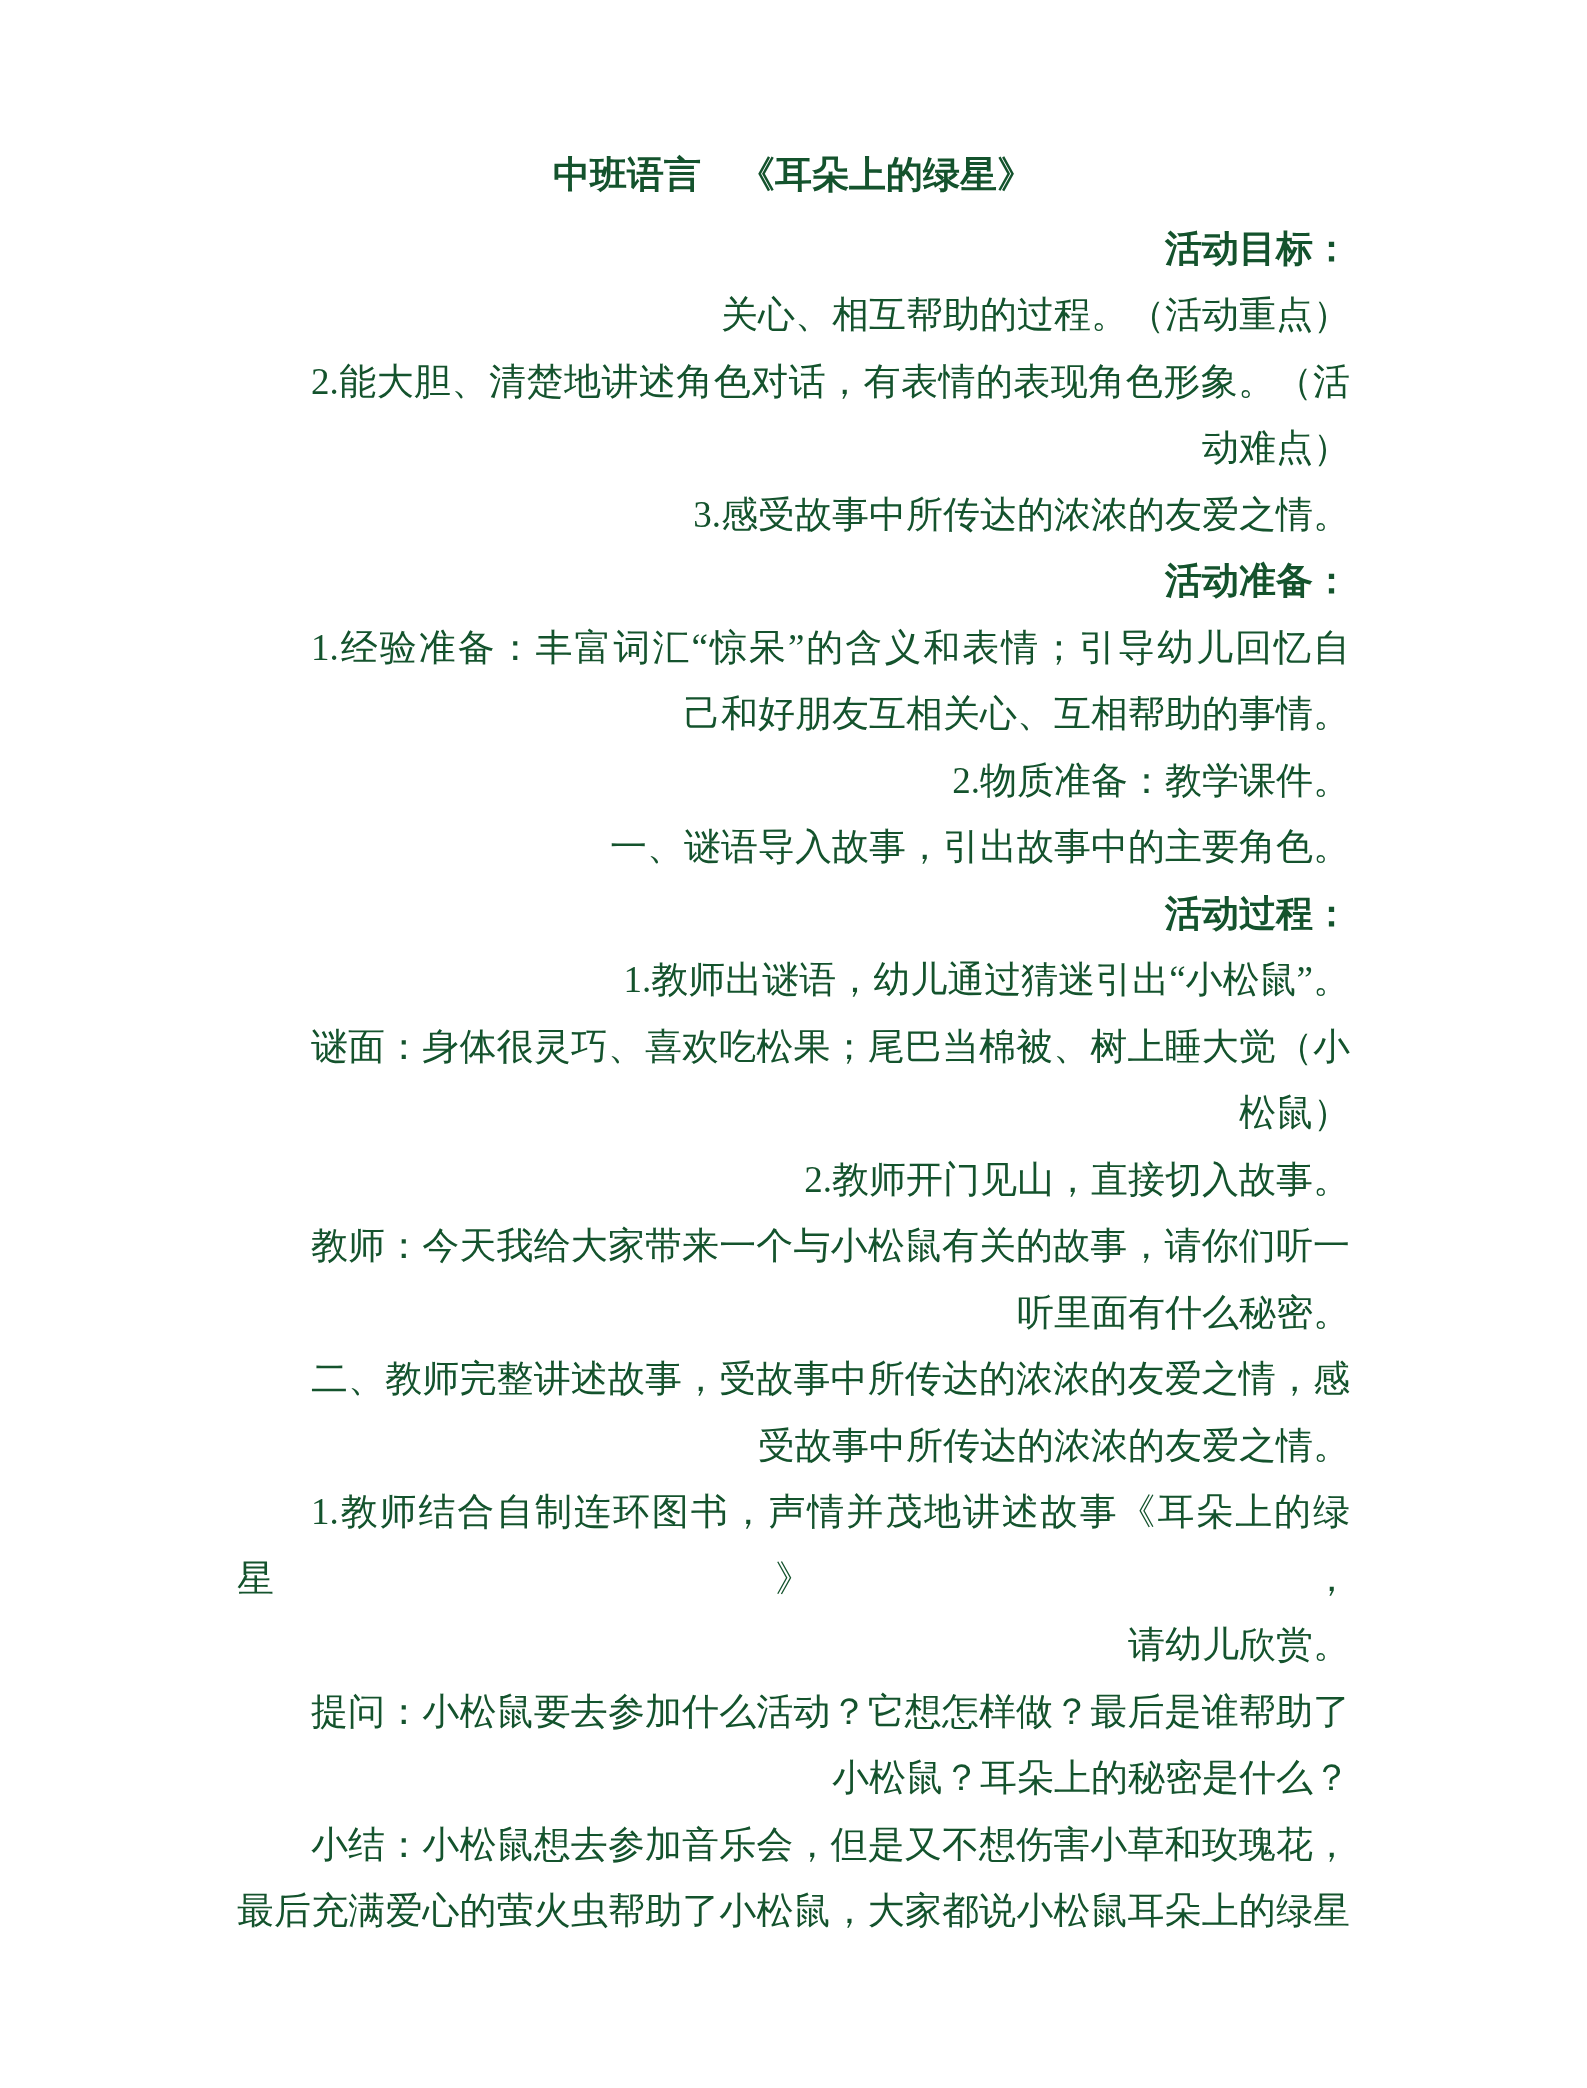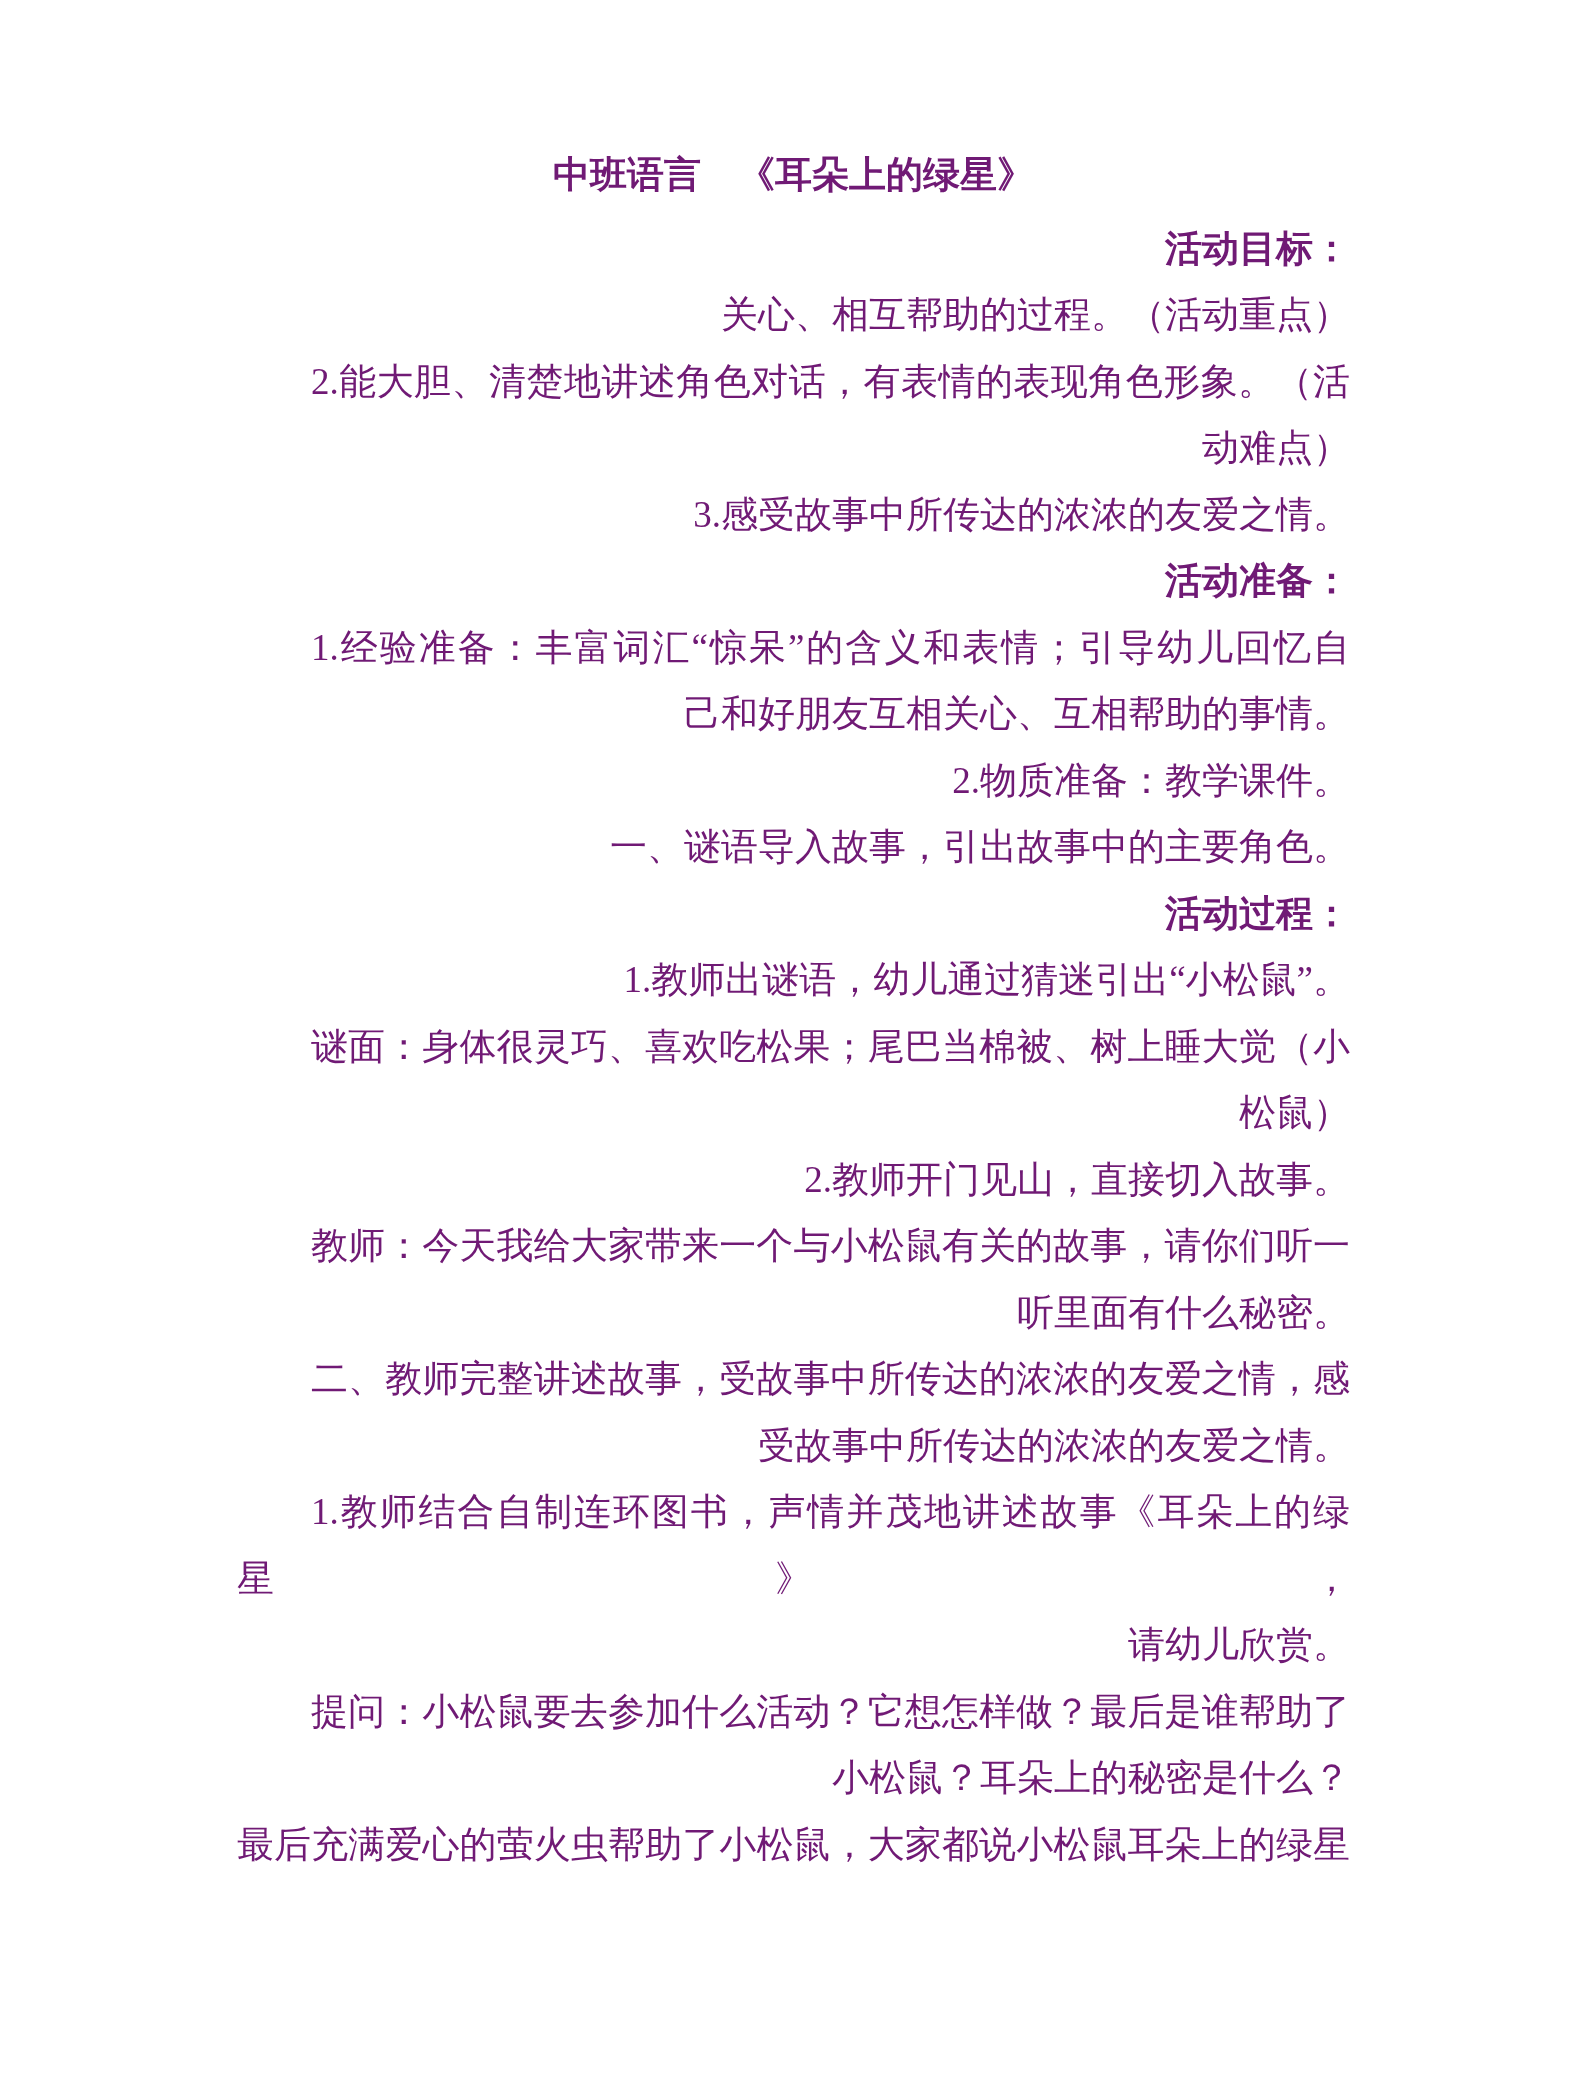--- a/index.html
+++ b/index.html
@@ -15,21 +15,21 @@
     overflow: hidden;
   }
   .content {
     position: absolute;
     left: 237px;
     top: 142px;
     width: 1113px;
     font-family: "Liberation Serif", "DejaVu Serif", serif;
     font-size: 37px;
     line-height: 66.5px;
-    color: #701a75;
+    color: #14532d;
   }
   .line {
     margin: 0;
     padding: 0;
     text-align: right;
     font-weight: normal;
   }
   .line.title {
     text-align: center;
     font-weight: bold;
@@ -68,15 +68,16 @@
       <p class="line">松鼠）</p>
       <p class="line indent">2.教师开门见山，直接切入故事。</p>
       <p class="line indent full">教师：今天我给大家带来一个与小松鼠有关的故事，请你们听一</p>
       <p class="line">听里面有什么秘密。</p>
       <p class="line indent full">二、教师完整讲述故事，受故事中所传达的浓浓的友爱之情，感</p>
       <p class="line">受故事中所传达的浓浓的友爱之情。</p>
       <p class="line indent full">1.教师结合自制连环图书，声情并茂地讲述故事《耳朵上的绿星》，</p>
       <p class="line">请幼儿欣赏。</p>
       <p class="line indent full">提问：小松鼠要去参加什么活动？它想怎样做？最后是谁帮助了</p>
       <p class="line">小松鼠？耳朵上的秘密是什么？</p>
+      <p class="line indent full">小结：小松鼠想去参加音乐会，但是又不想伤害小草和玫瑰花，</p>
       <p class="line full">最后充满爱心的萤火虫帮助了小松鼠，大家都说小松鼠耳朵上的绿星</p>
     </main>
 </div>
 
 </body></html>

